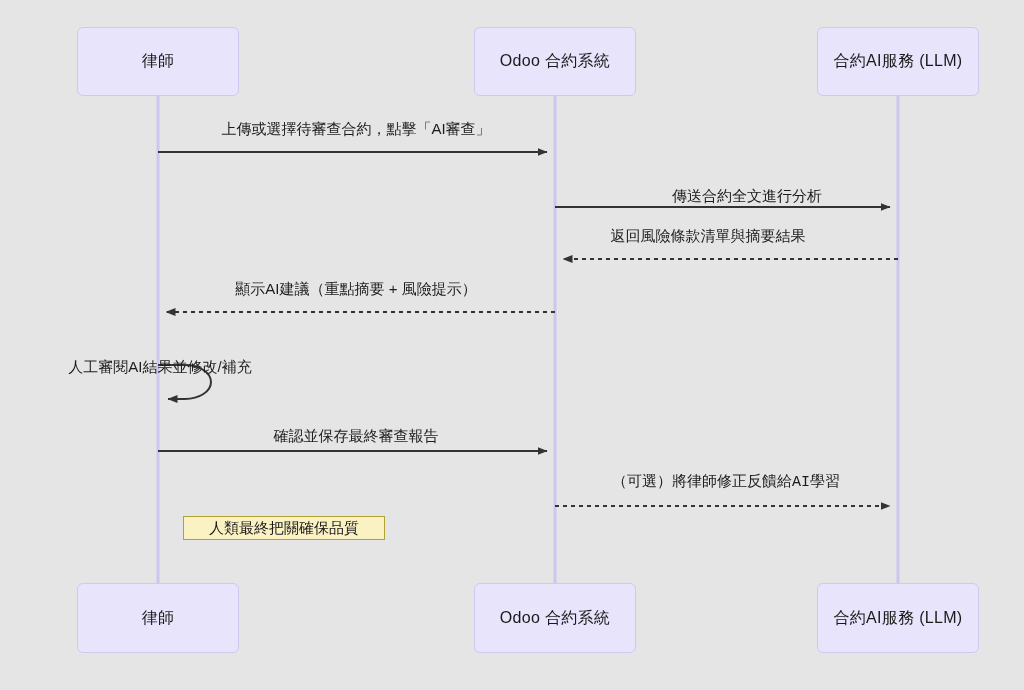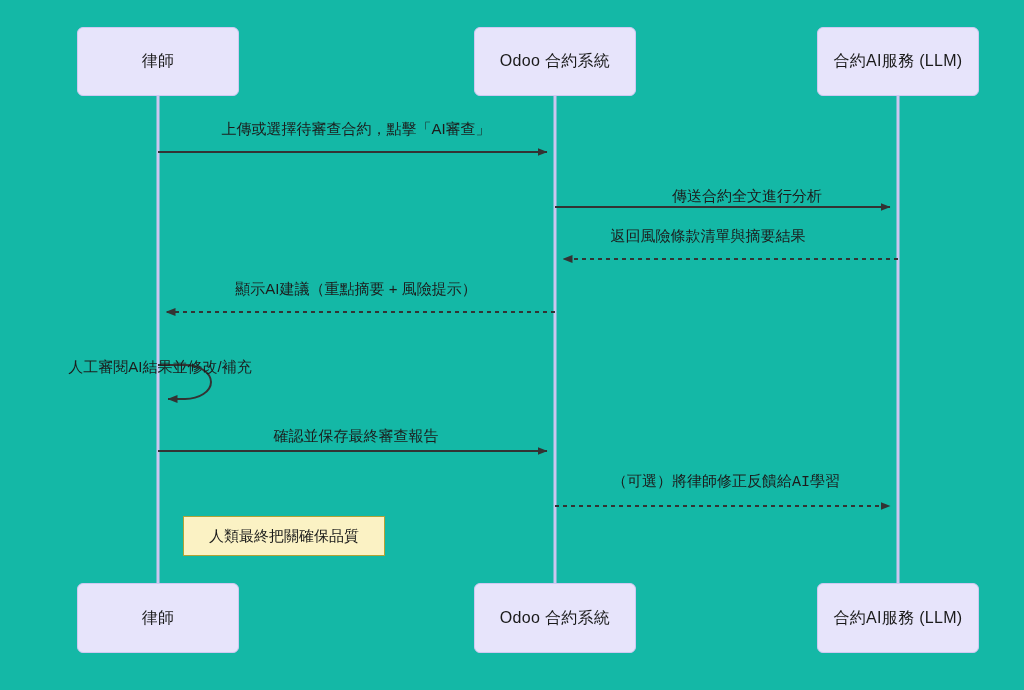--- a/index.html
+++ b/index.html
@@ -6,21 +6,21 @@
   html, body {
     margin: 0;
     padding: 0;
     background: #ffffff;
     font-family: "Liberation Sans", "DejaVu Sans", sans-serif;
   }
   #canvas {
     position: relative;
     width: 1024px;
     height: 690px;
-    background: #14b8a6;
+    background: #e5e5e5;
     overflow: hidden;
   }
   svg.layer {
     position: absolute;
     left: 0;
     top: 0;
     width: 1024px;
     height: 690px;
     pointer-events: none;
   }
@@ -121,21 +121,21 @@
   <div class="msg-label" style="left:160px; top:334px;margin-top:24px;">
     <span>人工審閱AI結果並修改/補充</span>
   </div>
   <div class="msg-label" style="left:356px; top:427px;">
     <span>確認並保存最終審查報告</span>
   </div>
   <div class="msg-label" style="left:726px; top:474px;font-family:Liberation Mono, monospace;">
     <span>（可選）將律師修正反饋給AI學習</span>
   </div>
 
-  <div class="note-box" style="left:183px; top:516px; width:202px; height:40px;">
+  <div class="note-box" style="left:183px; top:516px; width:202px; height:24px;">
     <span>人類最終把關確保品質</span>
   </div>
 
   <div class="actor-box" style="left:77px; top:583px; width:162px; height:70px;">
     <span>律師</span>
   </div>
   <div class="actor-box" style="left:474px; top:583px; width:162px; height:70px;">
     <span>Odoo 合約系統</span>
   </div>
   <div class="actor-box" style="left:817px; top:583px; width:162px; height:70px;">

